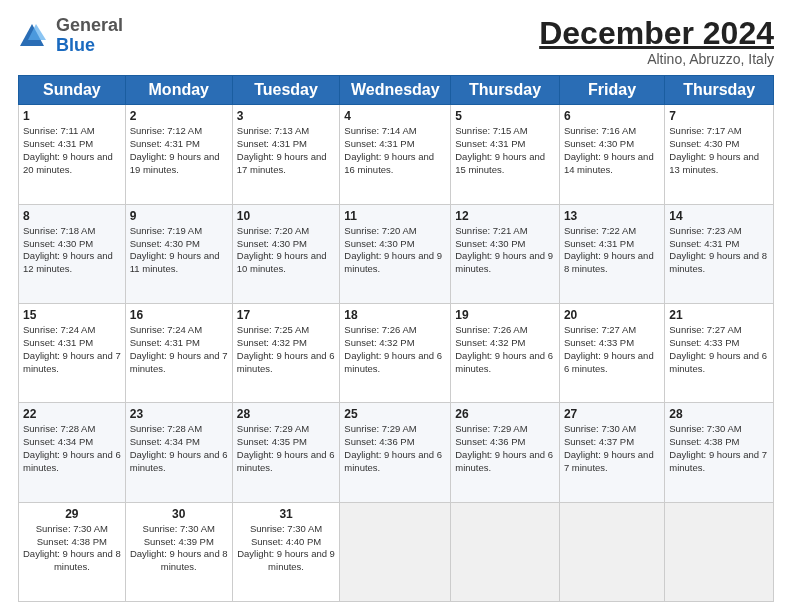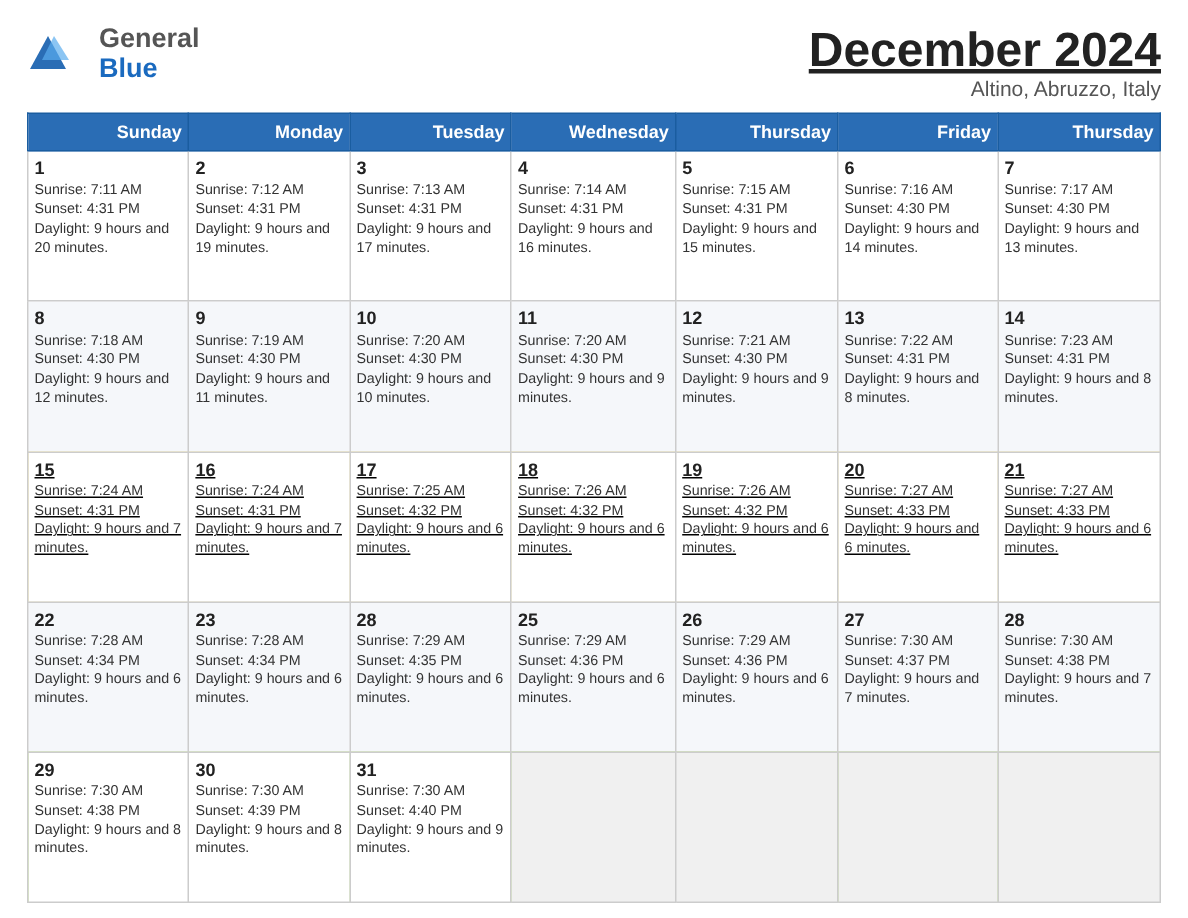--- a/index.html
+++ b/index.html
@@ -19,21 +19,21 @@
     }
     .header {
       display: flex;
       justify-content: space-between;
       align-items: flex-start;
       margin-bottom: 8px;
     }
     .logo {
       display: flex;
       align-items: center;
-      gap: 20px;
+      gap: 10px;
     }
     .logo-text {
       font-size: 18px;
       font-weight: bold;
       line-height: 1.1;
     }
     .logo-general { color: #555; }
     .logo-blue { color: #1a6abf; text-align: center; }
     .logo-icon {
       width: 28px;
@@ -56,22 +56,22 @@
     .calendar {
       width: 100%;
       border-collapse: collapse;
       flex: 1;
       font-size: 10px;
     }
     .calendar th {
       background: #2a6db5;
       color: #fff;
       padding: 5px 4px;
-      text-align: right;
-      font-size: 12px;
+      text-align: center;
+      font-size: 16px;
       font-weight: bold;
       border: 1px solid #1a5da0;
       margin-top: 16px;
     }
     .calendar td {
       border: 1px solid #ccc;
       vertical-align: top;
       padding: 3px 4px;
       width: 113px;
       height: 82px;
@@ -136,39 +136,39 @@
         </tr>
         <tr>
           <td><span class="day-num">8</span>Sunrise: 7:18 AM<br>Sunset: 4:30 PM<br>Daylight: 9 hours and 12 minutes.</td>
           <td><span class="day-num">9</span>Sunrise: 7:19 AM<br>Sunset: 4:30 PM<br>Daylight: 9 hours and 11 minutes.</td>
           <td><span class="day-num">10</span>Sunrise: 7:20 AM<br>Sunset: 4:30 PM<br>Daylight: 9 hours and 10 minutes.</td>
           <td><span class="day-num">11</span>Sunrise: 7:20 AM<br>Sunset: 4:30 PM<br>Daylight: 9 hours and 9 minutes.</td>
           <td><span class="day-num">12</span>Sunrise: 7:21 AM<br>Sunset: 4:30 PM<br>Daylight: 9 hours and 9 minutes.</td>
           <td><span class="day-num">13</span>Sunrise: 7:22 AM<br>Sunset: 4:31 PM<br>Daylight: 9 hours and 8 minutes.</td>
           <td><span class="day-num">14</span>Sunrise: 7:23 AM<br>Sunset: 4:31 PM<br>Daylight: 9 hours and 8 minutes.</td>
         </tr>
-        <tr style="background: #fde047; text-decoration: underline;">
+        <tr style="background: #c2410c;">
           <td><span class="day-num">15</span>Sunrise: 7:24 AM<br>Sunset: 4:31 PM<br>Daylight: 9 hours and 7 minutes.</td>
           <td><span class="day-num">16</span>Sunrise: 7:24 AM<br>Sunset: 4:31 PM<br>Daylight: 9 hours and 7 minutes.</td>
           <td><span class="day-num">17</span>Sunrise: 7:25 AM<br>Sunset: 4:32 PM<br>Daylight: 9 hours and 6 minutes.</td>
           <td><span class="day-num">18</span>Sunrise: 7:26 AM<br>Sunset: 4:32 PM<br>Daylight: 9 hours and 6 minutes.</td>
           <td><span class="day-num">19</span>Sunrise: 7:26 AM<br>Sunset: 4:32 PM<br>Daylight: 9 hours and 6 minutes.</td>
           <td><span class="day-num">20</span>Sunrise: 7:27 AM<br>Sunset: 4:33 PM<br>Daylight: 9 hours and 6 minutes.</td>
           <td><span class="day-num">21</span>Sunrise: 7:27 AM<br>Sunset: 4:33 PM<br>Daylight: 9 hours and 6 minutes.</td>
         </tr>
         <tr>
           <td><span class="day-num">22</span>Sunrise: 7:28 AM<br>Sunset: 4:34 PM<br>Daylight: 9 hours and 6 minutes.</td>
           <td><span class="day-num">23</span>Sunrise: 7:28 AM<br>Sunset: 4:34 PM<br>Daylight: 9 hours and 6 minutes.</td>
           <td><span class="day-num">28</span>Sunrise: 7:29 AM<br>Sunset: 4:35 PM<br>Daylight: 9 hours and 6 minutes.</td>
           <td><span class="day-num">25</span>Sunrise: 7:29 AM<br>Sunset: 4:36 PM<br>Daylight: 9 hours and 6 minutes.</td>
           <td><span class="day-num">26</span>Sunrise: 7:29 AM<br>Sunset: 4:36 PM<br>Daylight: 9 hours and 6 minutes.</td>
           <td><span class="day-num">27</span>Sunrise: 7:30 AM<br>Sunset: 4:37 PM<br>Daylight: 9 hours and 7 minutes.</td>
           <td><span class="day-num">28</span>Sunrise: 7:30 AM<br>Sunset: 4:38 PM<br>Daylight: 9 hours and 7 minutes.</td>
         </tr>
-        <tr style="background: #84cc16;">
+        <tr style="background: #84cc16; text-align: center;">
           <td><span class="day-num">29</span>Sunrise: 7:30 AM<br>Sunset: 4:38 PM<br>Daylight: 9 hours and 8 minutes.</td>
           <td><span class="day-num">30</span>Sunrise: 7:30 AM<br>Sunset: 4:39 PM<br>Daylight: 9 hours and 8 minutes.</td>
           <td><span class="day-num">31</span>Sunrise: 7:30 AM<br>Sunset: 4:40 PM<br>Daylight: 9 hours and 9 minutes.</td>
           <td style="background: rgb(240, 240, 240);"></td>
           <td style="background: rgb(240, 240, 240);"></td>
           <td style="background: rgb(240, 240, 240);"></td>
           <td style="background: rgb(240, 240, 240);"></td>
         </tr>
       </tbody>
   </table>

